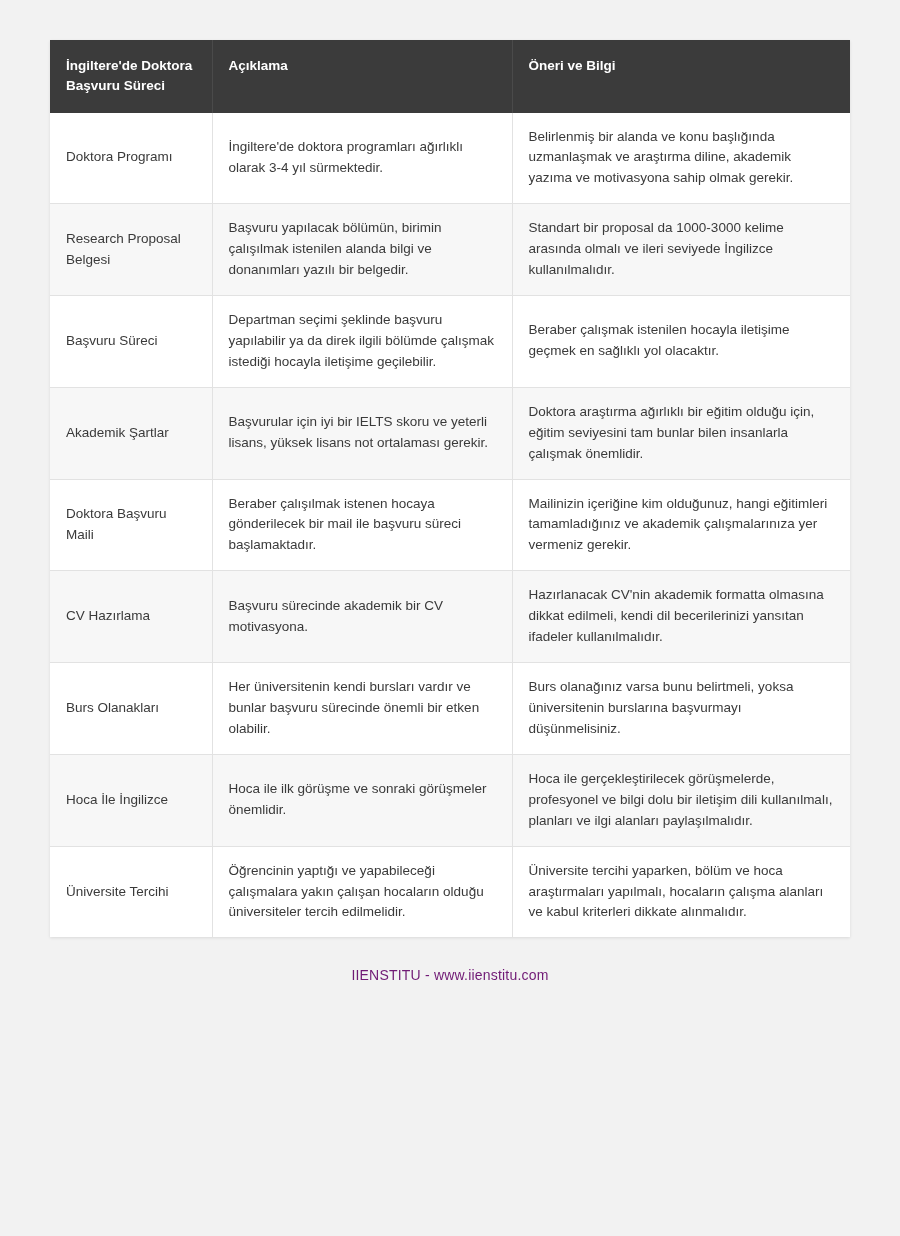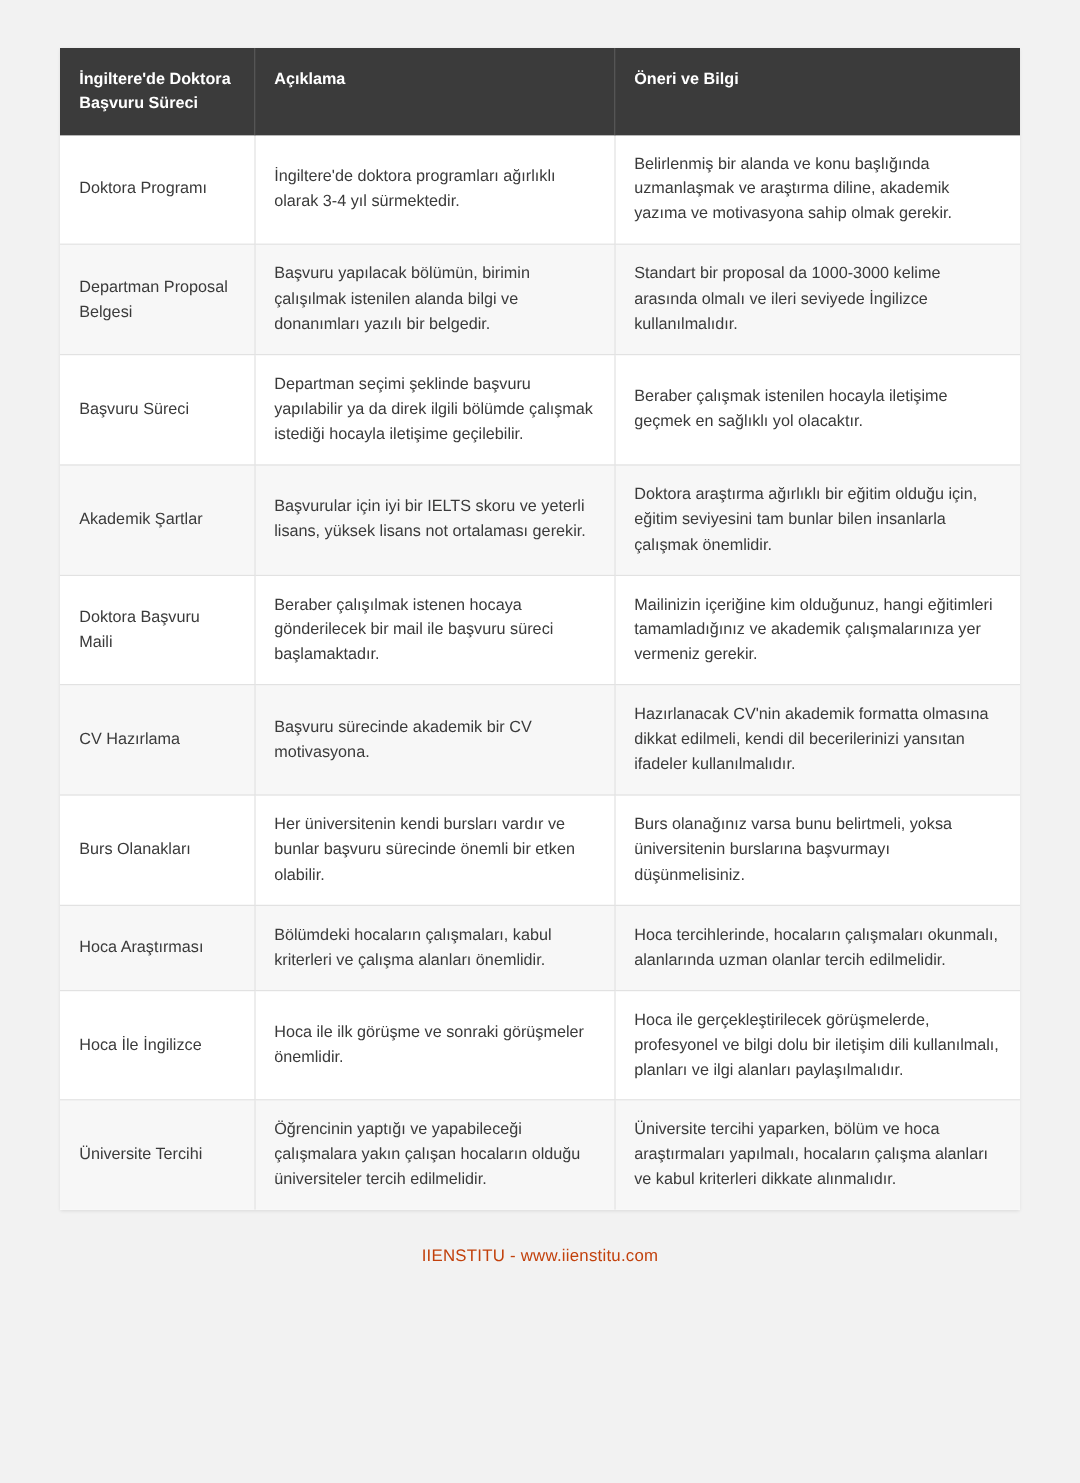--- a/index.html
+++ b/index.html
@@ -74,21 +74,21 @@
   }
   table.matrix tbody tr:last-child td {
     border-bottom: none;
   }
   col.c1 { width: 162px; }
   col.c2 { width: 300px; }
   col.c3 { width: 338px; }
   .footer {
     width: 800px;
     text-align: center;
-    color: #c2410c;
+    color: #701a75;
     font-size: 14px;
     padding: 30px 0 34px 0;
     letter-spacing: 0.2px;
   }
 </style>
 </head>
 <body>
 
 <div class="page">
   <div class="card">
@@ -107,21 +107,21 @@
           <th>Öneri ve Bilgi</th>
         </tr>
       </thead>
       <tbody>
         <tr>
           <td>Doktora Programı</td>
           <td>İngiltere'de doktora programları ağırlıklı olarak 3-4 yıl sürmektedir.</td>
           <td>Belirlenmiş bir alanda ve konu başlığında uzmanlaşmak ve araştırma diline, akademik yazıma ve motivasyona sahip olmak gerekir.</td>
         </tr>
         <tr>
-          <td>Departman Proposal Belgesi</td>
+          <td>Research Proposal Belgesi</td>
           <td>Başvuru yapılacak bölümün, birimin çalışılmak istenilen alanda bilgi ve donanımları yazılı bir belgedir.</td>
           <td>Standart bir proposal da 1000-3000 kelime arasında olmalı ve ileri seviyede İngilizce kullanılmalıdır.</td>
         </tr>
         <tr>
           <td>Başvuru Süreci</td>
           <td>Departman seçimi şeklinde başvuru yapılabilir ya da direk ilgili bölümde çalışmak istediği hocayla iletişime geçilebilir.</td>
           <td>Beraber çalışmak istenilen hocayla iletişime geçmek en sağlıklı yol olacaktır.</td>
         </tr>
         <tr>
           <td>Akademik Şartlar</td>
@@ -137,25 +137,20 @@
           <td>CV Hazırlama</td>
           <td>Başvuru sürecinde akademik bir CV motivasyona.</td>
           <td>Hazırlanacak CV'nin akademik formatta olmasına dikkat edilmeli, kendi dil becerilerinizi yansıtan ifadeler kullanılmalıdır.</td>
         </tr>
         <tr>
           <td>Burs Olanakları</td>
           <td>Her üniversitenin kendi bursları vardır ve bunlar başvuru sürecinde önemli bir etken olabilir.</td>
           <td>Burs olanağınız varsa bunu belirtmeli, yoksa üniversitenin burslarına başvurmayı düşünmelisiniz.</td>
         </tr>
         <tr>
-          <td>Hoca Araştırması</td>
-          <td>Bölümdeki hocaların çalışmaları, kabul kriterleri ve çalışma alanları önemlidir.</td>
-          <td>Hoca tercihlerinde, hocaların çalışmaları okunmalı, alanlarında uzman olanlar tercih edilmelidir.</td>
-        </tr>
-        <tr>
           <td>Hoca İle İngilizce</td>
           <td>Hoca ile ilk görüşme ve sonraki görüşmeler önemlidir.</td>
           <td>Hoca ile gerçekleştirilecek görüşmelerde, profesyonel ve bilgi dolu bir iletişim dili kullanılmalı, planları ve ilgi alanları paylaşılmalıdır.</td>
         </tr>
         <tr>
           <td>Üniversite Tercihi</td>
           <td>Öğrencinin yaptığı ve yapabileceği çalışmalara yakın çalışan hocaların olduğu üniversiteler tercih edilmelidir.</td>
           <td>Üniversite tercihi yaparken, bölüm ve hoca araştırmaları yapılmalı, hocaların çalışma alanları ve kabul kriterleri dikkate alınmalıdır.</td>
         </tr>
       </tbody>

